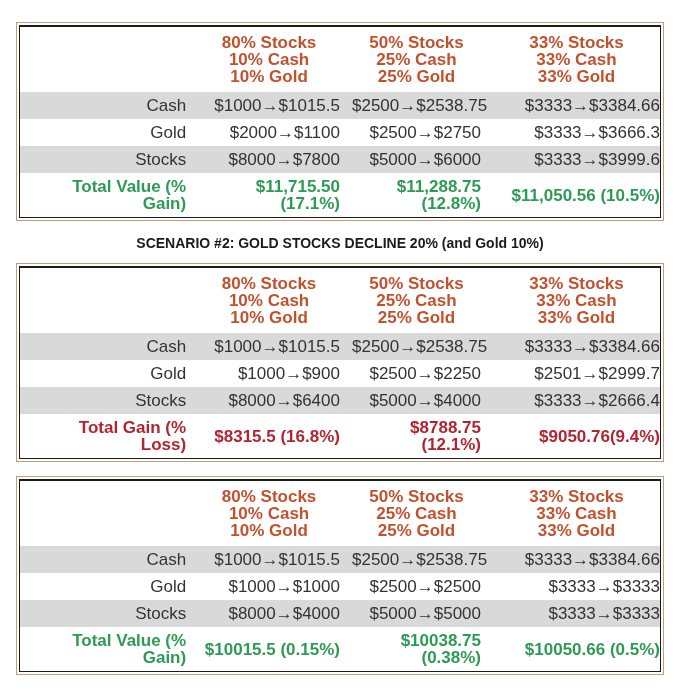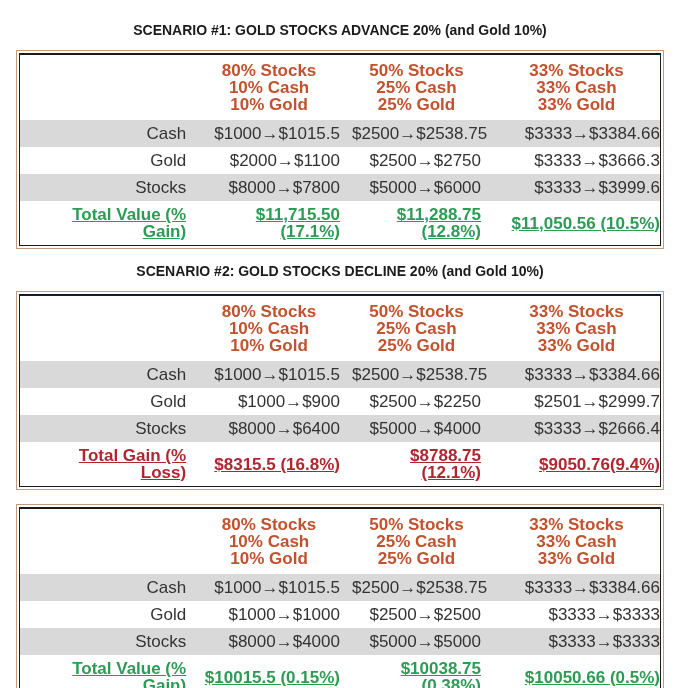--- a/index.html
+++ b/index.html
@@ -55,30 +55,29 @@
     color: var(--header-text, #c2512e);
     font-weight: bold;
     text-align: center;
     white-space: pre-line;
     padding-top: 7px;
     padding-bottom: 7px;
   }
   td.asset-label { padding-left: 14px; }
   tr.shaded td { background: var(--row-shade, #d9d9d9); }
 
-  tr.total-row td { font-weight: bold; text-decoration: underline; }
+  tr.total-row td { font-weight: bold; }
   tr.total-row td.asset-label { padding-left: 14px; }
   tr.total-row.gain td { color: var(--gain-text, #2e9b54); }
   tr.total-row.loss td { color: var(--loss-text, #b22530); }
 </style>
 </head>
 <body>
 
 <section class="scenario">
-  <h2 class="scenario-title">SCENARIO #1: GOLD STOCKS ADVANCE 20% (and Gold 10%)</h2>
   <div class="table-frame">
     <table class="scenario-table">
       <colgroup>
           <col class="c0">
           <col class="c1">
           <col class="c2">
           <col class="c3">
         </colgroup>
       <thead>
         <tr>

